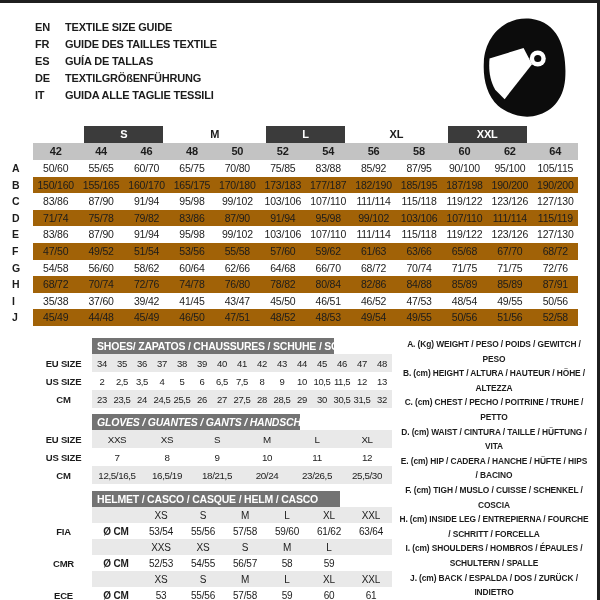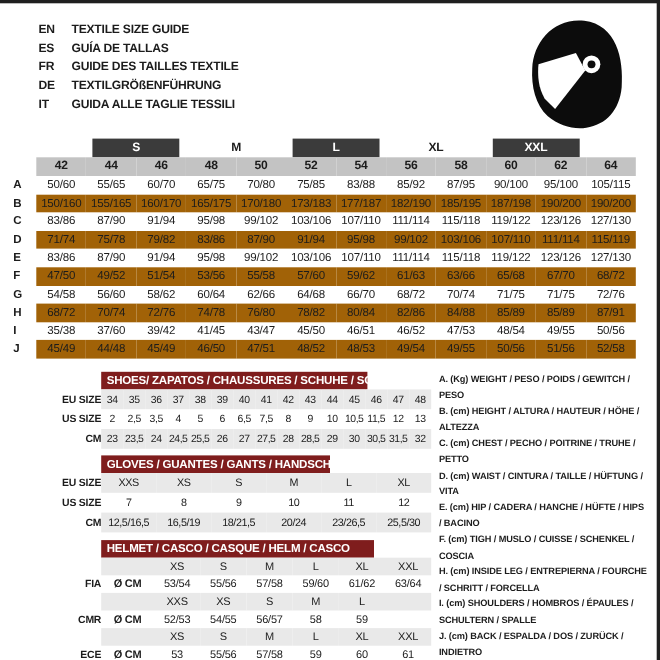--- a/index.html
+++ b/index.html
@@ -23,61 +23,61 @@
   .grp.boxed{background:#3b3b3b;color:#fff;margin:0 6px;}
   .size-row{height:17px;font-weight:bold;font-size:11px;}
   .size-row .cell{background:#c3c3c3;height:17px;line-height:17px;}
   .data-row{height:16.6px;}
   .cell{text-align:center;line-height:16.6px;height:16.6px;white-space:nowrap;}
   .row-label{font-weight:bold;text-align:left;padding-left:2px;line-height:16.6px;}
   .data-row.shaded .cell{background:#a16207;}
   
   .subtbl{position:absolute;left:35px;width:357px;}
   .subtbl .bar{
-    margin-left:57px;height:16px;background:#7f1d1d;color:#fff;
+    margin-left:57px;height:16px;background:#737373;color:#fff;
     font-weight:bold;font-size:10.5px;line-height:16px;padding-left:5px;
     box-sizing:border-box;white-space:nowrap;
   }
-  .bar-shoes{width:242px;} .bar-gloves{width:208px;} .bar-helmet{width:248px;}
+  .bar-shoes{width:242px;} .bar-gloves{width:208px;font-style:italic;} .bar-helmet{width:248px;}
   .sub-row{display:grid;align-items:center;height:18px;}
   .shoes-grid{grid-template-columns:57px repeat(15,1fr);}
   .gloves-grid{grid-template-columns:57px repeat(6,1fr);}
   .helmet-grid{grid-template-columns:57px 48px repeat(6,42px);height:16px;}
-  .sub-label{font-weight:bold;font-size:9.5px;text-align:right;}
+  .sub-label{font-weight:bold;font-size:9.5px;text-align:center;}
   .sub-cell{text-align:center;font-size:10px;white-space:nowrap;height:100%;
     display:flex;align-items:center;justify-content:center;}
   .shoes-grid .sub-cell{font-size:9.5px;letter-spacing:-0.4px;}
   .gloves-grid .sub-cell{font-size:9.8px;letter-spacing:-0.4px;}
   .sub-row.shaded .sub-cell{background:#e9e9e9;}
   .unit-cell{font-weight:bold;font-size:10px;text-align:right;height:100%;
     display:flex;align-items:center;}
   .helmet-grid .sub-cell{font-size:10px;}
   #shoes{top:335px;} #gloves{top:411px;} #helmetTbl{top:488px;}
   
   .legend{position:absolute;left:399px;top:334px;width:190px;
     font-size:8.4px;font-weight:bold;line-height:14.6px;letter-spacing:-0.1px;}
-  .legend-item{white-space:normal;}
+  .legend-item{white-space:normal;text-align:center;}
 </style>
 </head>
 <body>
 
 <div class="page">
 
   <div class="langs">
       <div class="lang-row">
         <div class="lang-code">EN</div>
         <div class="lang-text">TEXTILE SIZE GUIDE</div>
       </div>
       <div class="lang-row">
+        <div class="lang-code">FR</div>
+        <div class="lang-text">GUIDE DES TAILLES TEXTILE</div>
+      </div>
+      <div class="lang-row">
         <div class="lang-code">ES</div>
         <div class="lang-text">GUÍA DE TALLAS</div>
-      </div>
-      <div class="lang-row">
-        <div class="lang-code">FR</div>
-        <div class="lang-text">GUIDE DES TAILLES TEXTILE</div>
       </div>
       <div class="lang-row">
         <div class="lang-code">DE</div>
         <div class="lang-text">TEXTILGRÖßENFÜHRUNG</div>
       </div>
       <div class="lang-row">
         <div class="lang-code">IT</div>
         <div class="lang-text">GUIDA ALLE TAGLIE TESSILI</div>
       </div>
     </div>

